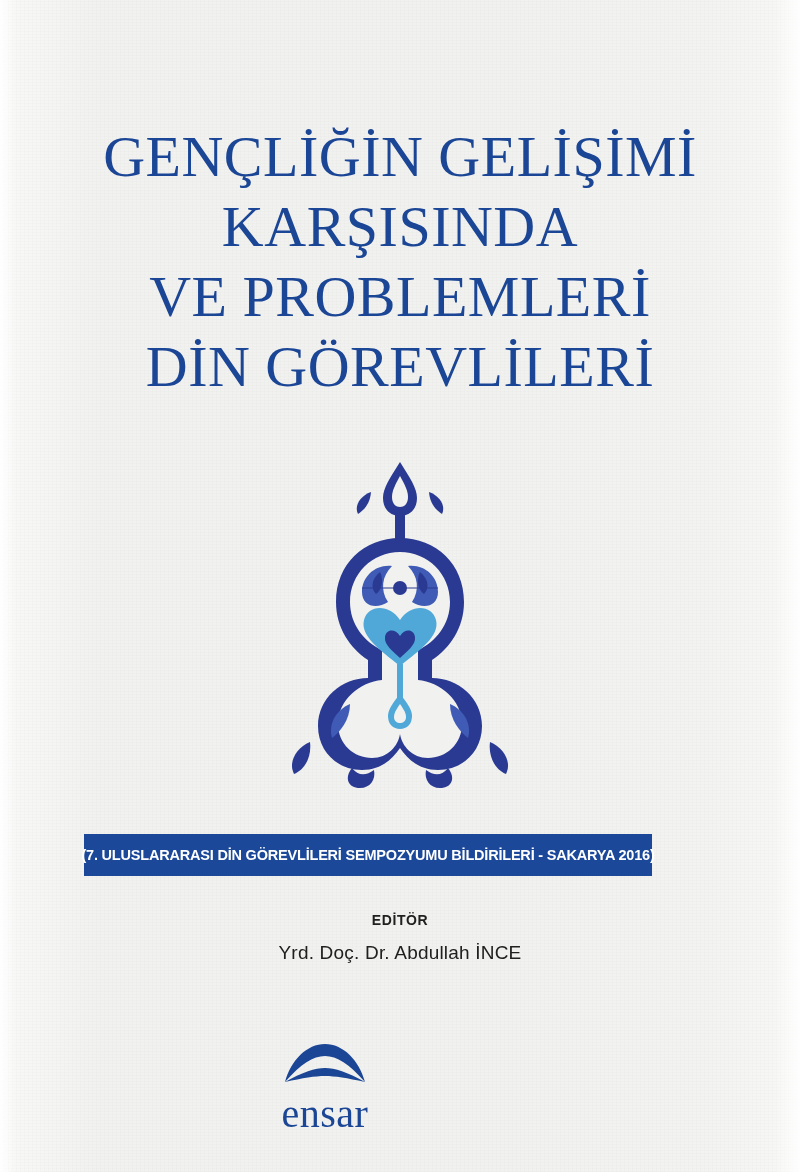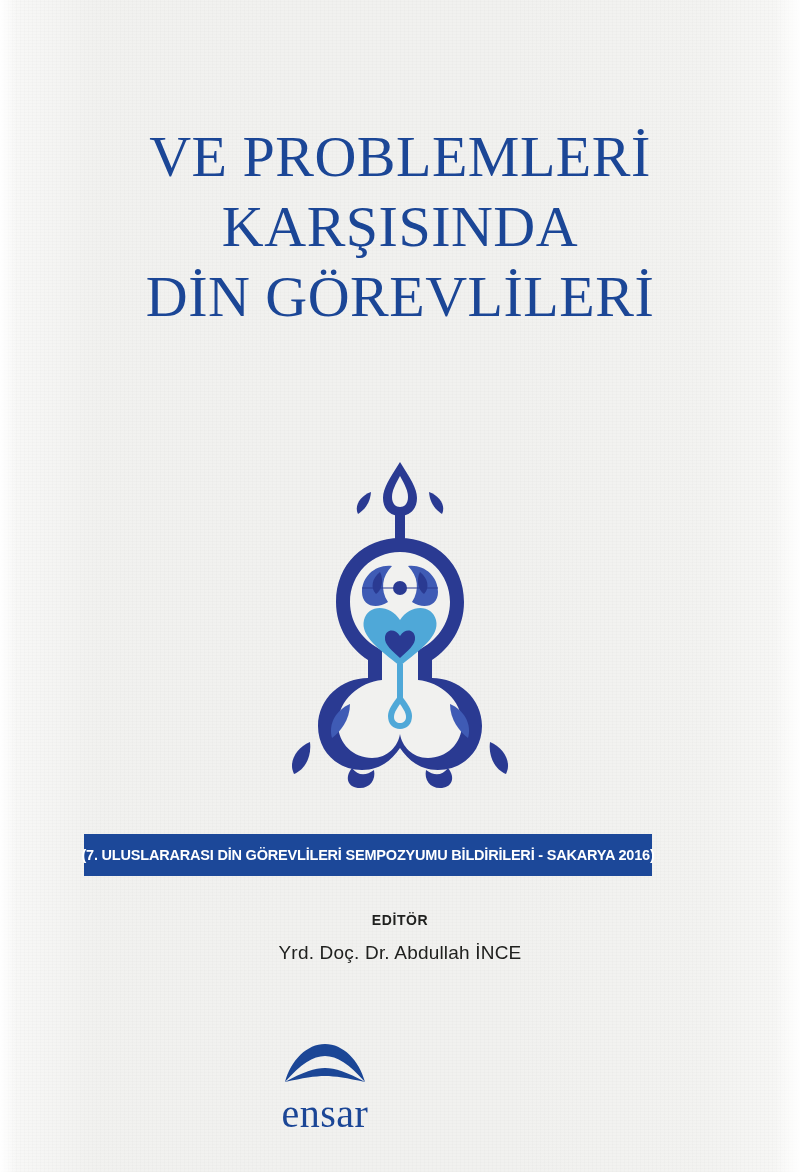--- a/index.html
+++ b/index.html
@@ -136,22 +136,23 @@
   }
 </style>
 </head>
 <body>
 
 <div class="cover">
   <div class="edge-left"></div>
   <div class="edge-right"></div>
 
   <div class="title-block">
+    <div class="title-line tl-1">GENÇLİĞİN GELİŞİMİ</div>
+    <div class="title-line tl-3">KARŞISINDA</div>
     <div class="title-line tl-2">VE PROBLEMLERİ</div>
-    <div class="title-line tl-3">KARŞISINDA</div>
     <div class="title-line tl-4">DİN GÖREVLİLERİ</div>
   </div>
 
   <div class="ornament">
     <svg width="320" height="340" viewBox="0 0 320 340" xmlns="http://www.w3.org/2000/svg" aria-hidden="true">
       <g fill="none">
 
         <path d="M160 10 C150 26 143 36 143 46 C143 58 151 64 160 64 C169 64 177 58 177 46 C177 36 170 26 160 10 Z" fill="#2a3a92"></path>
         <path d="M160 24 C155 33 152 39 152 45 C152 52 156 55 160 55 C164 55 168 52 168 45 C168 39 165 33 160 24 Z" fill="#f1f1ef"></path>
 

